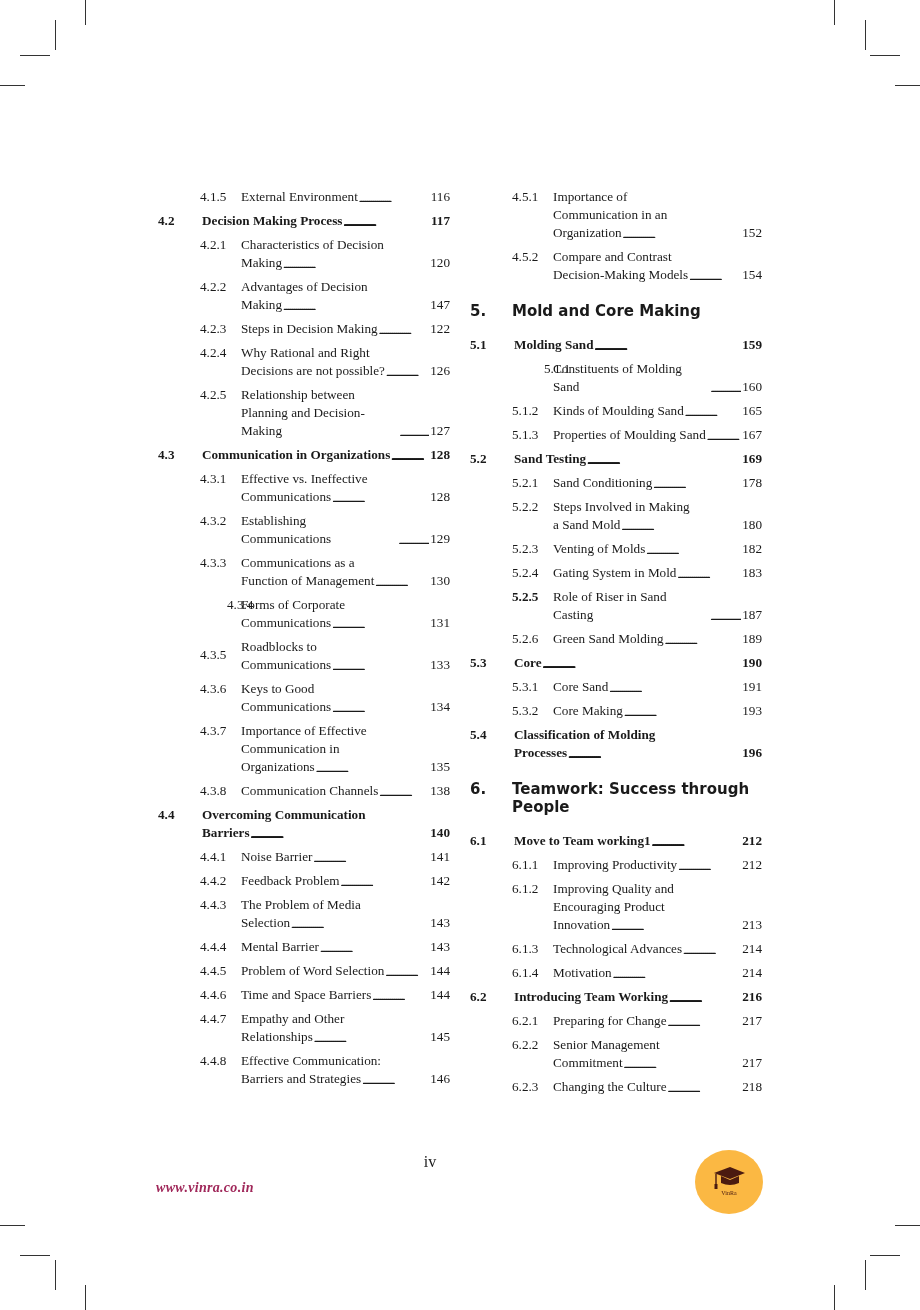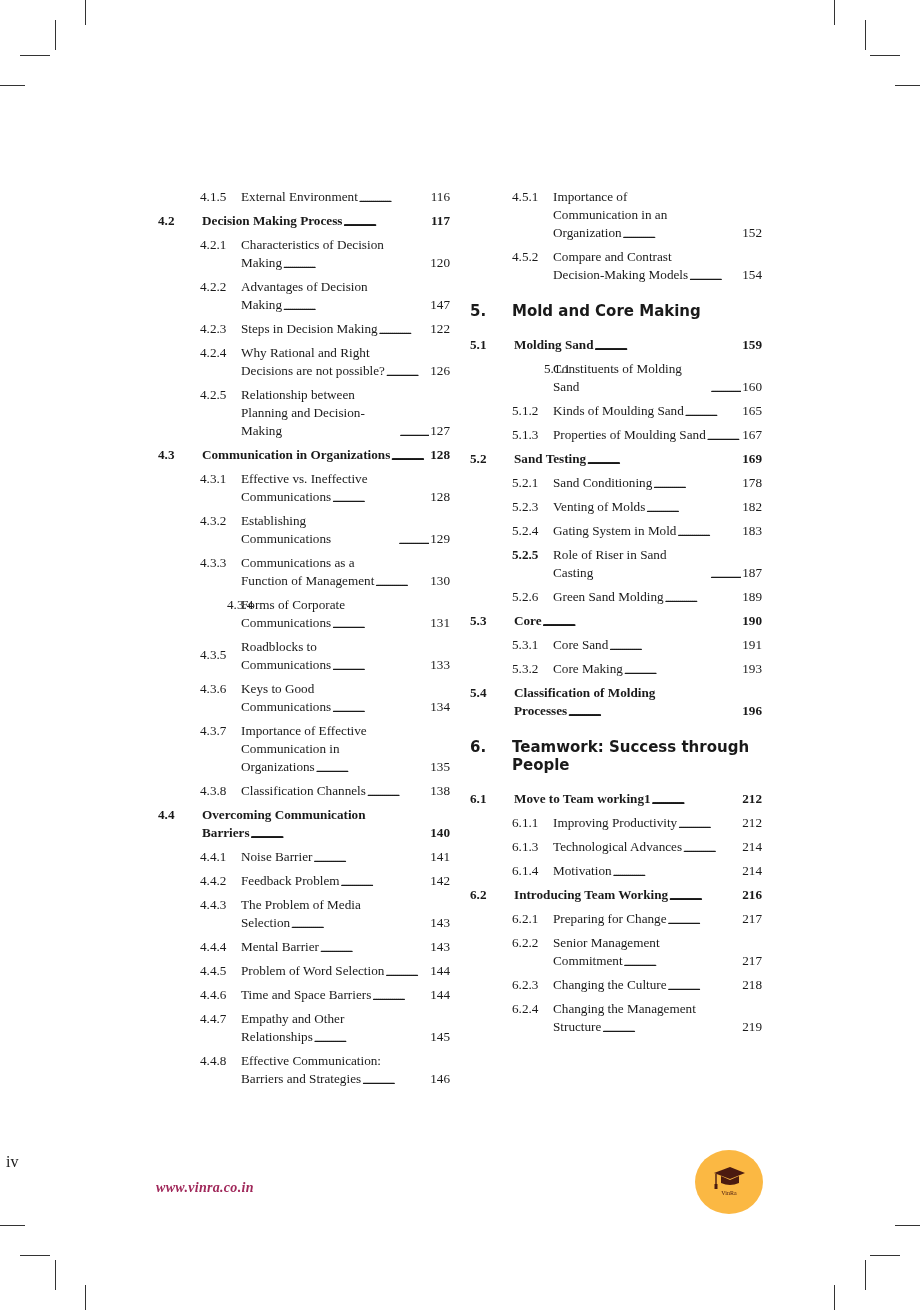--- a/index.html
+++ b/index.html
@@ -32,23 +32,22 @@
   .entry .lastline { display: flex; align-items: flex-end; }
 
   .sub { margin-left: 42px; padding-left: 41px; margin-bottom: 6px; }
   .sub .num { left: 0; }
   .sec { padding-left: 44px; margin-bottom: 6px; font-weight: bold; }
   .chap { padding-left: 42px; font-weight: bold; font-size: 15px; line-height: 18px;
           font-family: "DejaVu Sans", "Liberation Sans", sans-serif; margin: 18px 0 16px 0; }
   .chap .num { font-size: 15px; }
 
   .page-number {
-    position: absolute; left: 0; width: 860px; top: 1153px; text-align: left;
+    position: absolute; left: 0; width: 860px; top: 1153px; text-align: center;
     font-size: 16px;
-    padding-left: 6px;
   }
   .website {
     position: absolute; left: 156px; top: 1180px;
     font-size: 14px; font-weight: bold; font-style: italic; color: #a0285a;
     font-family: "Liberation Serif", serif; letter-spacing: 0.3px;
   }
   .logo {
     position: absolute; left: 695px; top: 1150px; width: 68px; height: 64px;
     border-radius: 50%; background: #fbb843;
     display: flex; align-items: center; justify-content: center;
@@ -240,21 +239,21 @@
           <span class="title">Organizations</span>
           <span class="leader"></span>
           <span class="page">135</span>
         </div>
       </div>
     </div>
     <div class="entry sub">
       <span class="num" style="left: 0px;">4.3.8</span>
       <div class="lines">
         <div class="lastline">
-          <span class="title">Classification Channels</span>
+          <span class="title">Communication Channels</span>
           <span class="leader"></span>
           <span class="page">138</span>
         </div>
       </div>
     </div>
     <div class="entry sec">
       <span class="num">4.4</span>
       <div class="lines">
         <div class="line"><span class="title">Overcoming Communication</span></div>
         <div class="lastline">
@@ -434,20 +433,31 @@
       <span class="num" style="left: 0px;">5.2.1</span>
       <div class="lines">
         <div class="lastline">
           <span class="title">Sand Conditioning </span>
           <span class="leader"></span>
           <span class="page">178</span>
         </div>
       </div>
     </div>
     <div class="entry sub">
+      <span class="num" style="left: 0px;">5.2.2</span>
+      <div class="lines">
+        <div class="line"><span class="title">Steps Involved in Making</span></div>
+        <div class="lastline">
+          <span class="title">a Sand Mold</span>
+          <span class="leader"></span>
+          <span class="page">180</span>
+        </div>
+      </div>
+    </div>
+    <div class="entry sub">
       <span class="num" style="left: 0px;">5.2.3</span>
       <div class="lines">
         <div class="lastline">
           <span class="title">Venting of Molds</span>
           <span class="leader"></span>
           <span class="page">182</span>
         </div>
       </div>
     </div>
     <div class="entry sub">
@@ -544,20 +554,32 @@
       <span class="num" style="left: 0px;">6.1.1</span>
       <div class="lines">
         <div class="lastline">
           <span class="title">Improving Productivity</span>
           <span class="leader"></span>
           <span class="page">212</span>
         </div>
       </div>
     </div>
     <div class="entry sub">
+      <span class="num" style="left: 0px;">6.1.2</span>
+      <div class="lines">
+        <div class="line"><span class="title">Improving Quality and</span></div>
+        <div class="line"><span class="title">Encouraging Product</span></div>
+        <div class="lastline">
+          <span class="title">Innovation</span>
+          <span class="leader"></span>
+          <span class="page">213</span>
+        </div>
+      </div>
+    </div>
+    <div class="entry sub">
       <span class="num" style="left: 0px;">6.1.3</span>
       <div class="lines">
         <div class="lastline">
           <span class="title">Technological Advances </span>
           <span class="leader"></span>
           <span class="page">214</span>
         </div>
       </div>
     </div>
     <div class="entry sub">
@@ -601,31 +623,20 @@
         </div>
       </div>
     </div>
     <div class="entry sub">
       <span class="num" style="left: 0px;">6.2.3</span>
       <div class="lines">
         <div class="lastline">
           <span class="title">Changing the Culture </span>
           <span class="leader"></span>
           <span class="page">218</span>
-        </div>
-      </div>
-    </div>
-    <div class="entry sub">
-      <span class="num" style="left: 0px;">6.2.4</span>
-      <div class="lines">
-        <div class="line"><span class="title">Changing the Management</span></div>
-        <div class="lastline">
-          <span class="title">Structure</span>
-          <span class="leader"></span>
-          <span class="page">219</span>
         </div>
       </div>
     </div>
   </div>
 
 <div class="page-number">iv</div>
 <div class="website">www.vinra.co.in</div>
 <div class="logo">
   <svg width="34" height="26" viewBox="0 0 34 26" style="margin-top:-8px;">
     <polygon points="2,8 18,2 33,8 18,14" fill="#4a1a10"></polygon>

